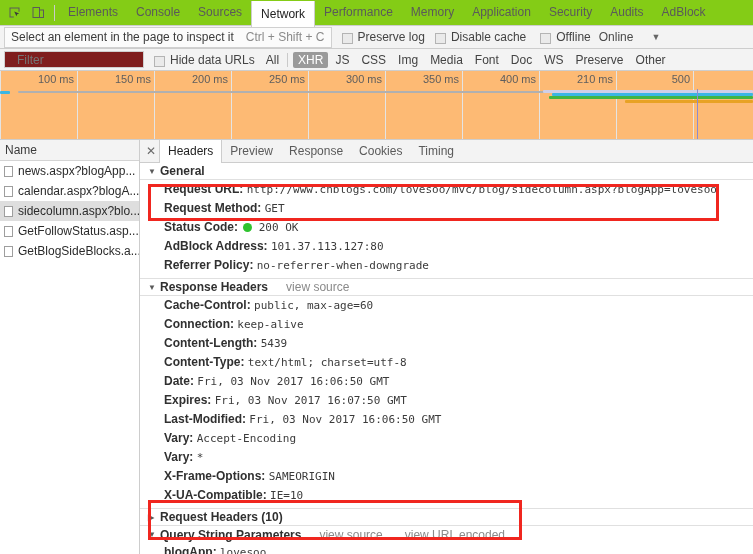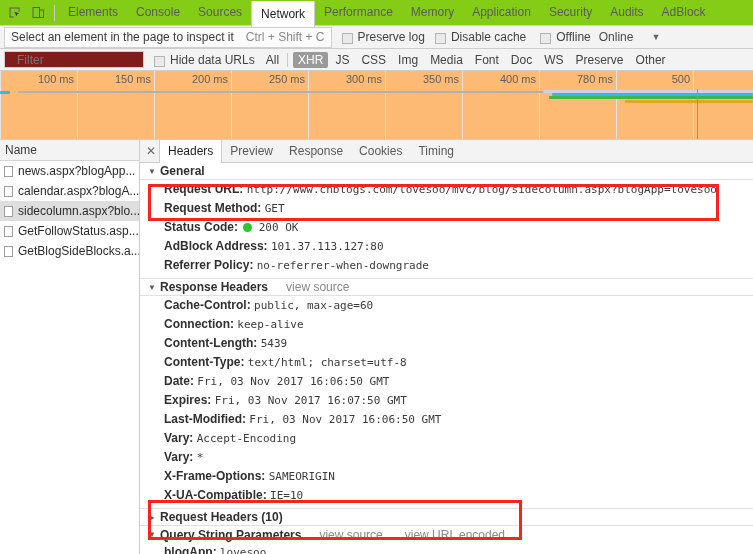--- a/index.html
+++ b/index.html
@@ -375,21 +375,21 @@
     <div class="ov-tick" style="left:385px;">
         <span>300 ms</span>
       </div>
     <div class="ov-tick" style="left:462px;">
         <span>350 ms</span>
       </div>
     <div class="ov-tick" style="left:539px;">
         <span>400 ms</span>
       </div>
     <div class="ov-tick" style="left:616px;">
-        <span>780 ms</span>
+        <span>210 ms</span>
       </div>
     <div class="ov-tick" style="left:693px;">
         <span>500</span>
       </div>
 
     <div class="ov-band" style="left:0px; top:20px; width:10px; background:#3ab6e3;"></div>
     <div class="ov-band" style="left:18px; top:20px; width:645px; height:2px; background:#b0b0b0;"></div>
     <div class="ov-band" style="left:543px; top:19px; width:210px; background:#cfcfe8;"></div>
     <div class="ov-band" style="left:552px; top:22px; width:201px; background:#3ab6e3;"></div>
     <div class="ov-band" style="left:549px; top:25px; width:204px; background:#41b441;"></div>

